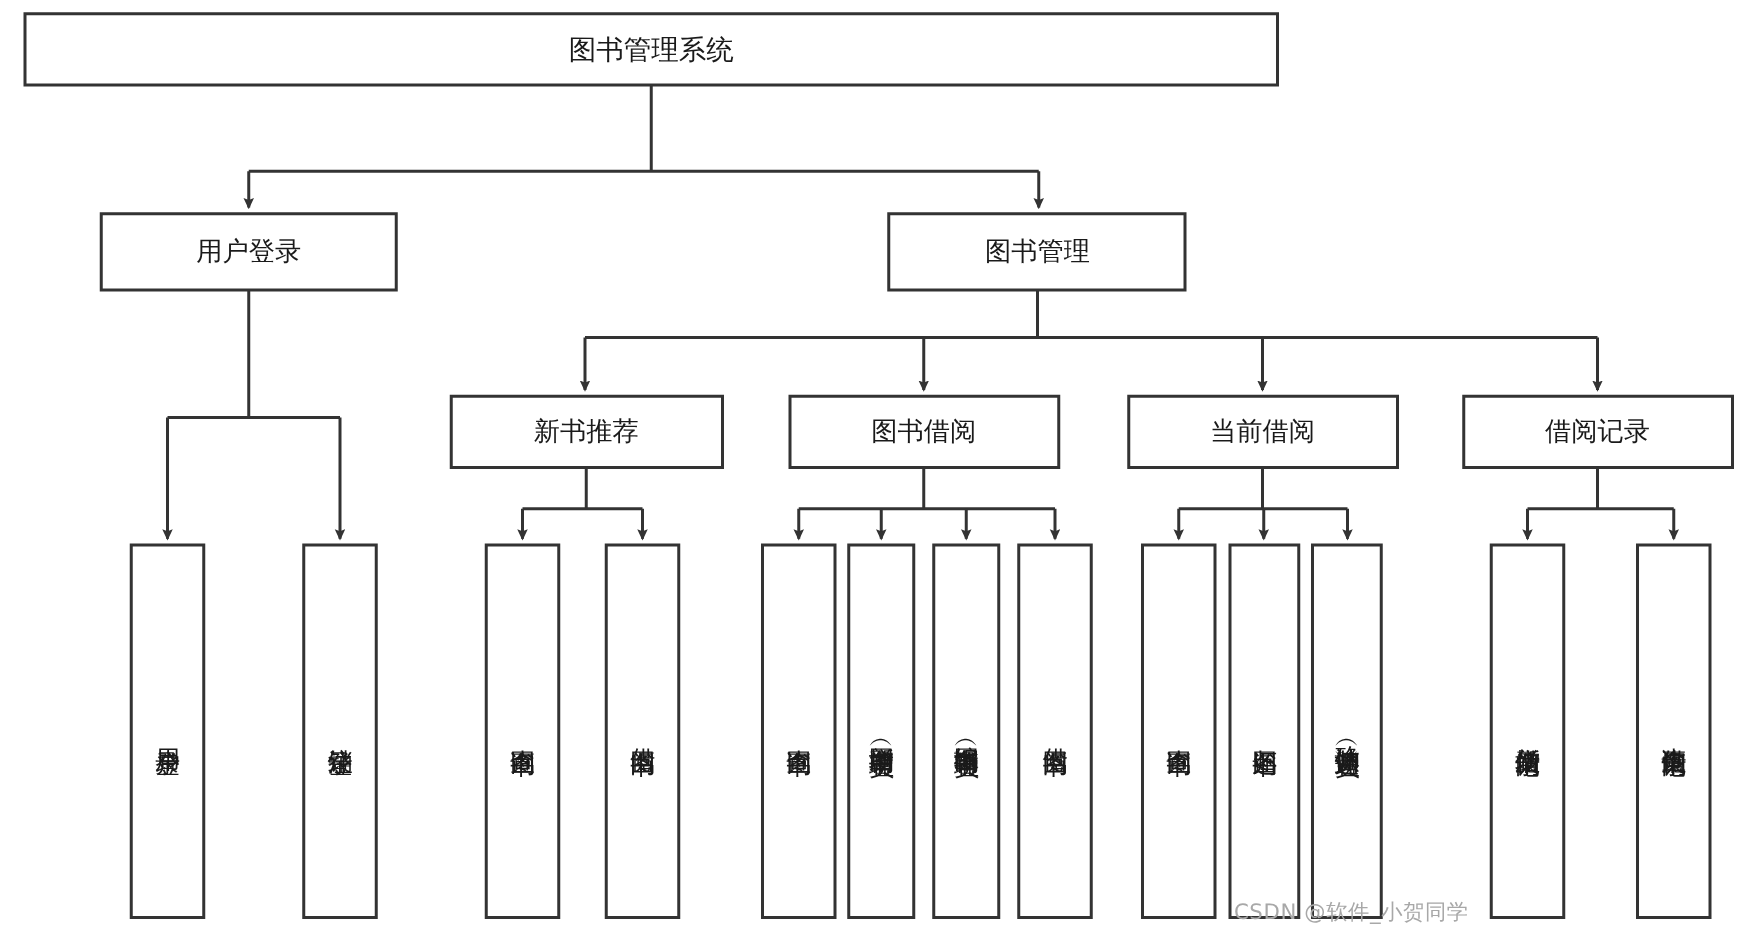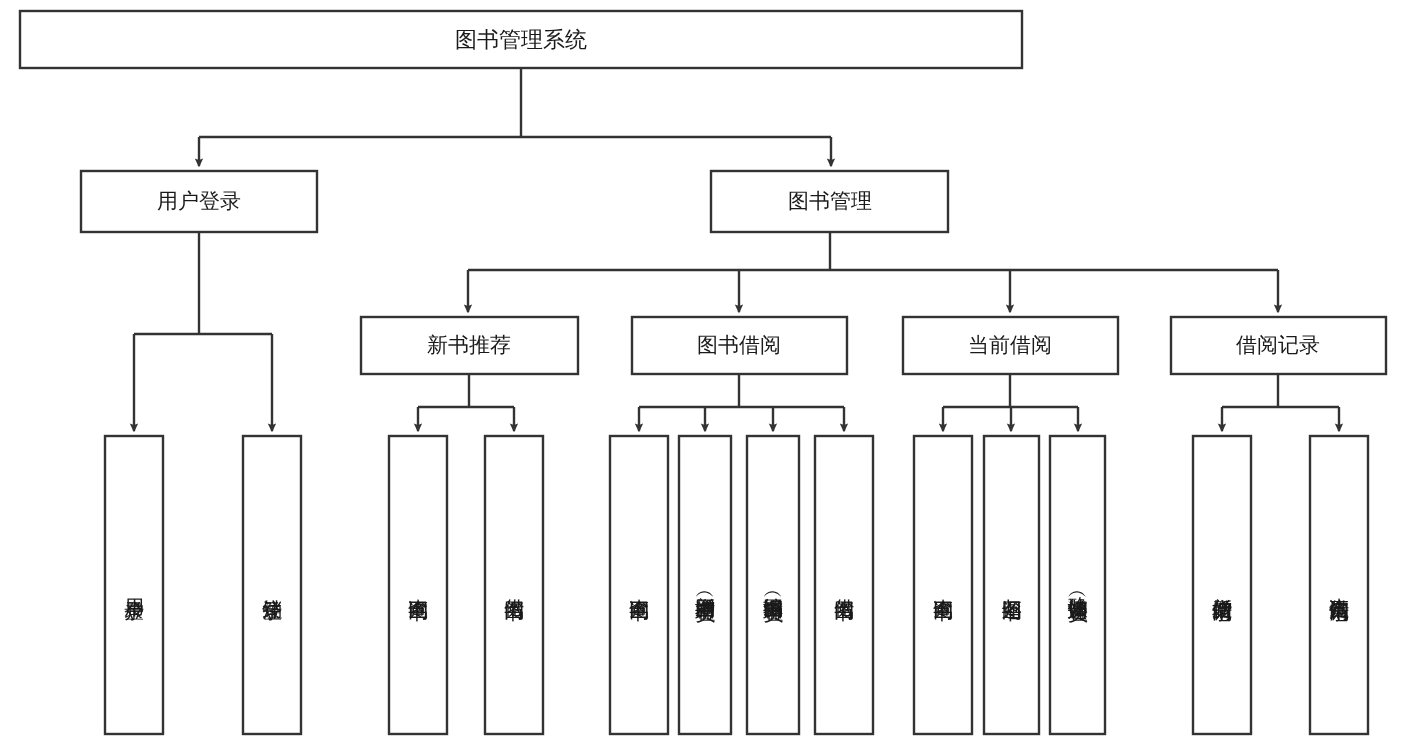--- a/index.html
+++ b/index.html
@@ -206,13 +206,14 @@
       <div class="leaf-label" style="left: 679px; top: 436px; width: 52px; height: 298px; display: flex; align-items: center; justify-content: center;">新增图书（管理员）</div>
       <div class="leaf-label" style="left: 747px; top: 436px; width: 52px; height: 298px; display: flex; align-items: center; justify-content: center;">编辑图书（管理员）</div>
       <div class="leaf-label" style="left: 815px; top: 436px; width: 58px; height: 298px; display: flex; align-items: center; justify-content: center;">借阅图书</div>
       <div class="leaf-label" style="left: 914px; top: 436px; width: 58px; height: 298px; display: flex; align-items: center; justify-content: center;">查询图书</div>
       <div class="leaf-label" style="left: 984px; top: 436px; width: 55px; height: 298px; display: flex; align-items: center; justify-content: center;">归还图书</div>
       <div class="leaf-label" style="left: 1050px; top: 436px; width: 55px; height: 298px; display: flex; align-items: center; justify-content: center;">确认归还（管理员）</div>
       <div class="leaf-label" style="left: 1193px; top: 436px; width: 58px; height: 298px; display: flex; align-items: center; justify-content: center;">新增借阅记录</div>
       <div class="leaf-label" style="left: 1310px; top: 436px; width: 58px; height: 298px; display: flex; align-items: center; justify-content: center;">查询借阅记录</div>
     </div>
 
+  <div class="watermark">CSDN @软件_小贺同学</div>
 </div>
 
 </body></html>

